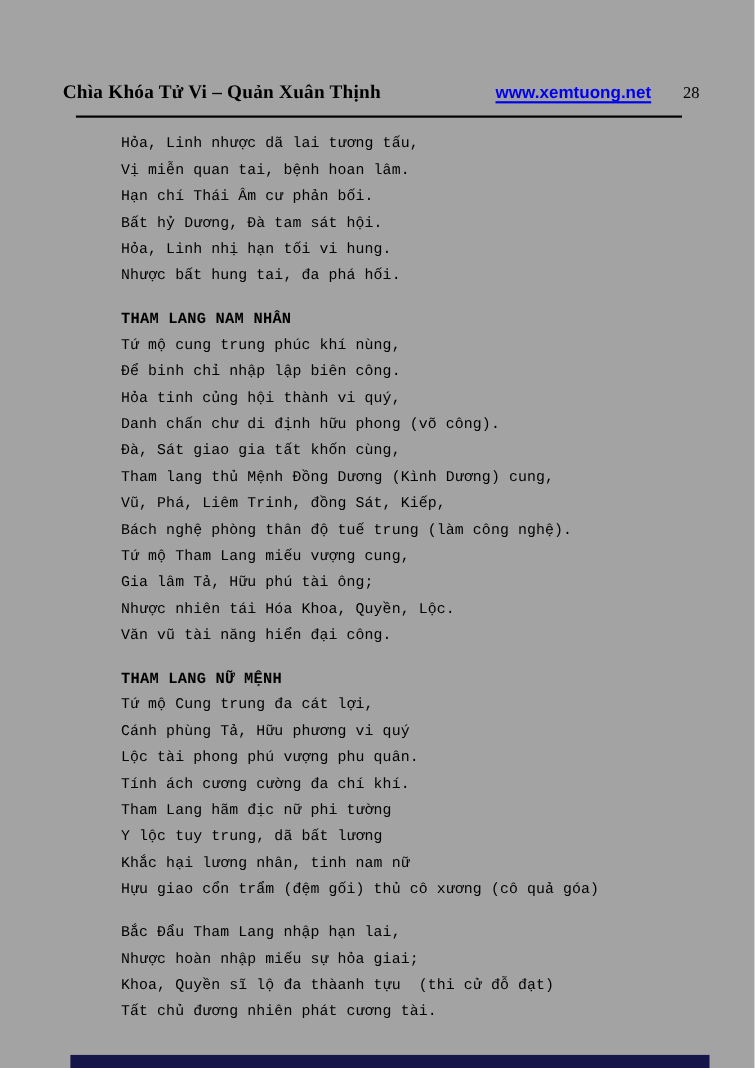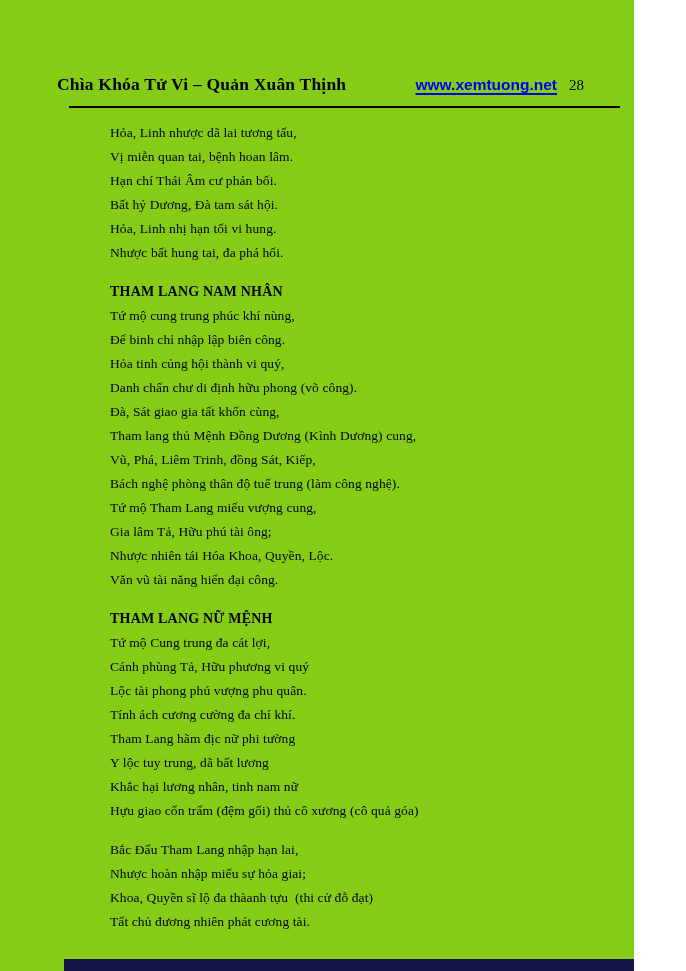--- a/index.html
+++ b/index.html
@@ -2,44 +2,44 @@
 <html><head>
 <meta charset="utf-8">
 <style>
   html, body {
     margin: 0;
     padding: 0;
     background: #ffffff;
   }
   .page {
     position: relative;
-    width: 634px;
+    width: 686px;
     height: 971px;
-    background: #84cc16;
+    background: #a3a3a3;
     overflow: hidden;
     font-family: "Liberation Serif", serif;
     color: #000000;
   }
   header.page-header {
     display: flex;
     justify-content: space-between;
     align-items: baseline;
     padding: 40px 50px 0 57px;
   }
   .book-title {
     margin: 0;
     font-size: 17.5px;
     font-weight: bold;
     font-family: "Liberation Serif", serif;
     letter-spacing: 0.2px;
   }
   .header-right {
     display: flex;
     align-items: baseline;
-    gap: 12px;
+    gap: 29px;
   }
   .site-link {
     font-family: "Liberation Sans", sans-serif;
     font-weight: bold;
     font-size: 15.5px;
     text-decoration: underline;
     text-decoration-thickness: 2px;
     text-underline-offset: 3px;
     cursor: pointer;
   }
@@ -48,20 +48,21 @@
     font-family: "Liberation Serif", serif;
     margin-top: 37px;
   }
   .rule {
     margin: 11px 0 0 69px;
     width: 551px;
     border-top: 2px solid #000000;
   }
   main.content {
     margin: 13px 40px 12px 110px;
+    font-family: Liberation Mono, monospace;
   }
   .poem-section {
     margin: 0 0 14px 0;
   }
   .poem-section + .poem-section {
     margin-top: 15px;
   }
   .poem-heading {
     margin: 0;
     font-size: 14px;

